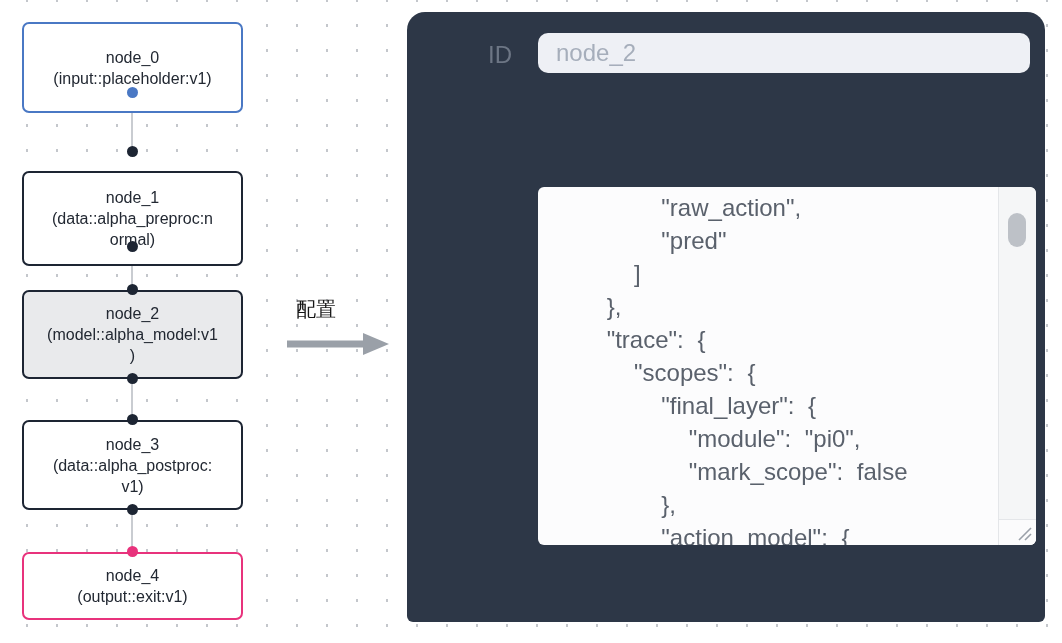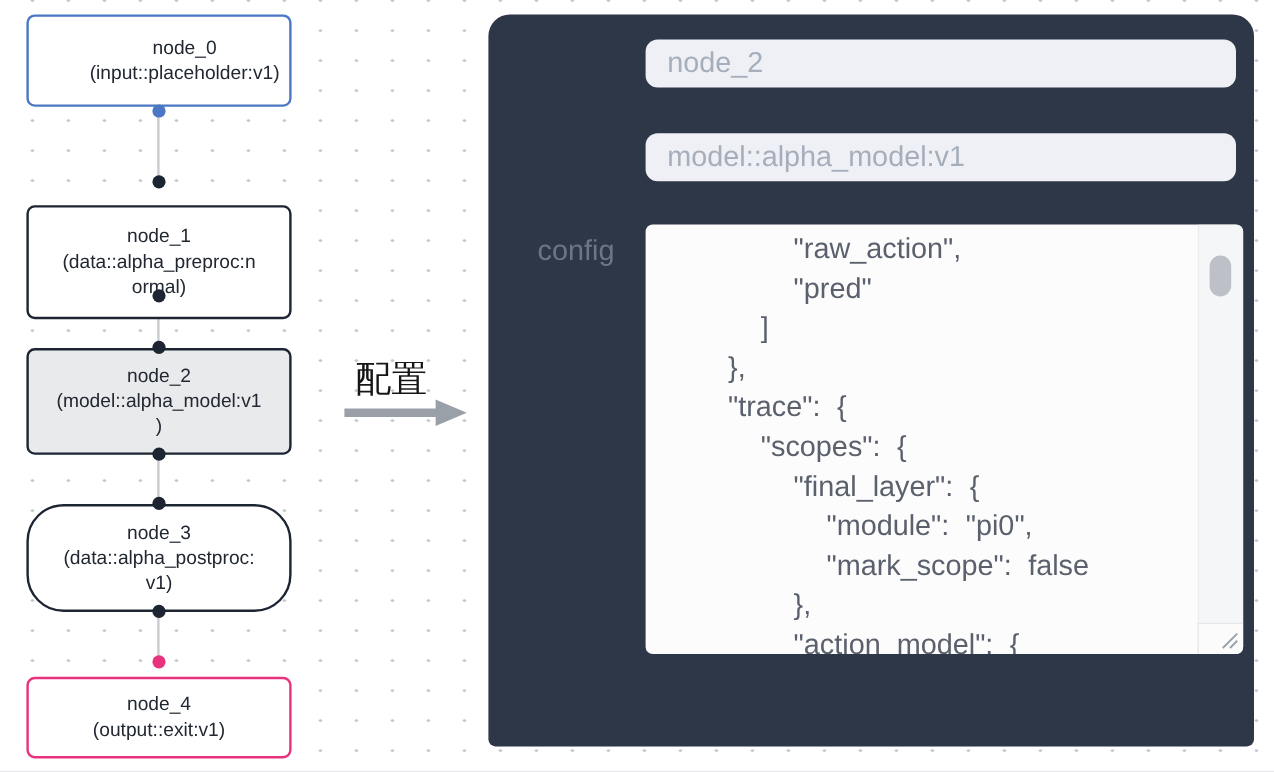--- a/index.html
+++ b/index.html
@@ -21,21 +21,21 @@
     border-radius:7px;display:flex;align-items:center;justify-content:center;text-align:center;}
   .node-label{white-space:pre-line;font-size:16px;line-height:21px;color:#222832;font-weight:500;padding:0 8px;}
   .node--input{border-color:var(--node-input-border);}
   .node--selected{background:var(--node-selected-bg);}
   .node--output{border-color:var(--node-output-border);}
   .edge{position:absolute;left:131px;width:2px;background:var(--edge);}
   .port{position:absolute;left:127px;width:11px;height:11px;border-radius:50%;background:var(--node-border);}
   .port--blue{background:var(--node-input-border);}
   .port--pink{background:var(--node-output-border);}
   
-  .transition-label{position:absolute;left:296px;top:296px;font-size:30px;color:#161616;font-weight:500;}
+  .transition-label{position:absolute;left:296px;top:296px;font-size:20px;color:#161616;font-weight:500;}
   .transition-arrow{position:absolute;left:285px;top:331px;}
   
   .panel{position:absolute;left:407px;top:12px;width:638px;height:610px;background:var(--panel-bg);
     border-radius:18px 18px 6px 6px;}
   .field-label{position:absolute;left:0;width:105px;text-align:right;font-size:24px;color:var(--panel-label);}
   .text-input{position:absolute;left:131px;width:492px;height:40px;background:var(--input-bg);
     border:none;border-radius:10px;font-family:"Liberation Sans",sans-serif;font-size:24px;
     color:var(--input-text);padding:0 18px;outline:none;}
   .config-box{position:absolute;left:131px;top:175px;width:498px;height:358px;background:#fcfcfd;
     border-radius:6px;overflow:hidden;}
@@ -57,40 +57,40 @@
 
 <div class="stage">
 
   <div>
 
     <div class="edge" style="top:93px;height:59px;"></div>
     <div class="edge" style="top:247px;height:43px;"></div>
     <div class="edge" style="top:379px;height:41px;"></div>
     <div class="edge" style="top:510px;height:42px;"></div>
 
-    <div class="node node--input" style="top:12px;height:77px;justify-content:flex-end;">
+    <div class="node node--input" style="top:22px;height:91px;">
       <span class="node-label">node_0
 (input::placeholder:v1)</span>
     </div>
     <div class="node" style="top:152px;height:95px;margin-top:19px;">
       <span class="node-label">node_1
 (data::alpha_preproc:n
 ormal)</span>
     </div>
     <div class="node node--selected" style="top:290px;height:89px;">
       <span class="node-label">node_2
 (model::alpha_model:v1
 )</span>
     </div>
-    <div class="node" style="top:420px;height:90px;border-radius:31px;">
+    <div class="node" style="top:420px;height:90px;">
       <span class="node-label">node_3
 (data::alpha_postproc:
 v1)</span>
     </div>
-    <div class="node node--output" style="top:552px;height:68px;margin-top:12px;">
+    <div class="node node--output" style="top:552px;height:68px;">
       <span class="node-label">node_4
 (output::exit:v1)</span>
     </div>
 
     <div class="port port--blue" style="top:87px;"></div>
     <div class="port" style="top:146px;"></div>
     <div class="port" style="top:241px;"></div>
     <div class="port" style="top:284px;"></div>
     <div class="port" style="top:373px;"></div>
     <div class="port" style="top:414px;"></div>
@@ -101,25 +101,24 @@
   <div class="transition-label">配置</div>
   <div class="transition-arrow">
     <svg width="106" height="26" viewBox="0 0 106 26">
       <line x1="2" y1="13" x2="80" y2="13" stroke="#9aa0a8" stroke-width="7"></line>
       <polygon points="78,2 104,13 78,24" fill="#9aa0a8"></polygon>
     </svg>
   </div>
 
   <div class="panel">
 
+    <span class="field-label" style="top:29px;">ID</span>
     <input class="text-input" style="top: 21px;" value="node_2">
 
-    <input class="text-input" style="top: 99px;" value="model::alpha_model:v1">
 
-    <span class="field-label" style="top:184px;">config</span>
 
     <div class="config-box">
       <div class="config-content">        "raw_action",
         "pred"
       ]
     },
     "trace": {
       "scopes": {
         "final_layer": {
           "module": "pi0",

